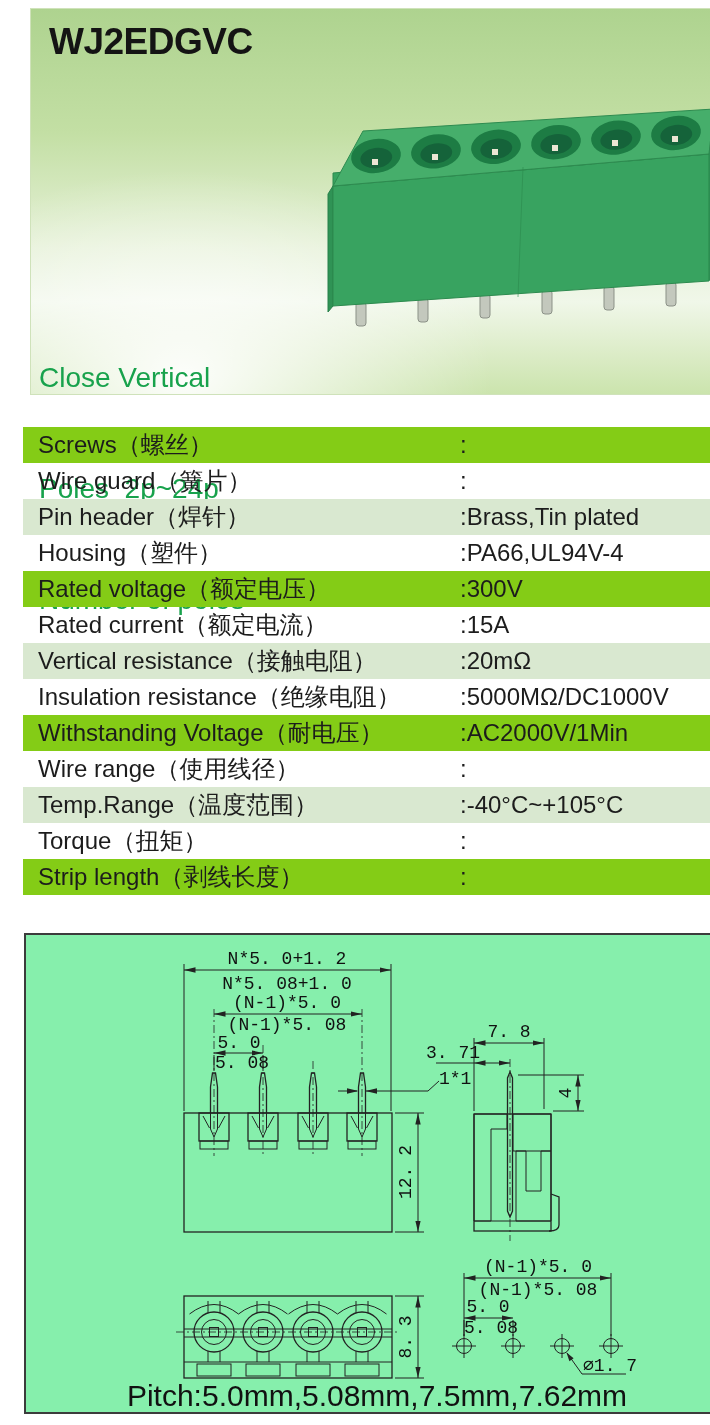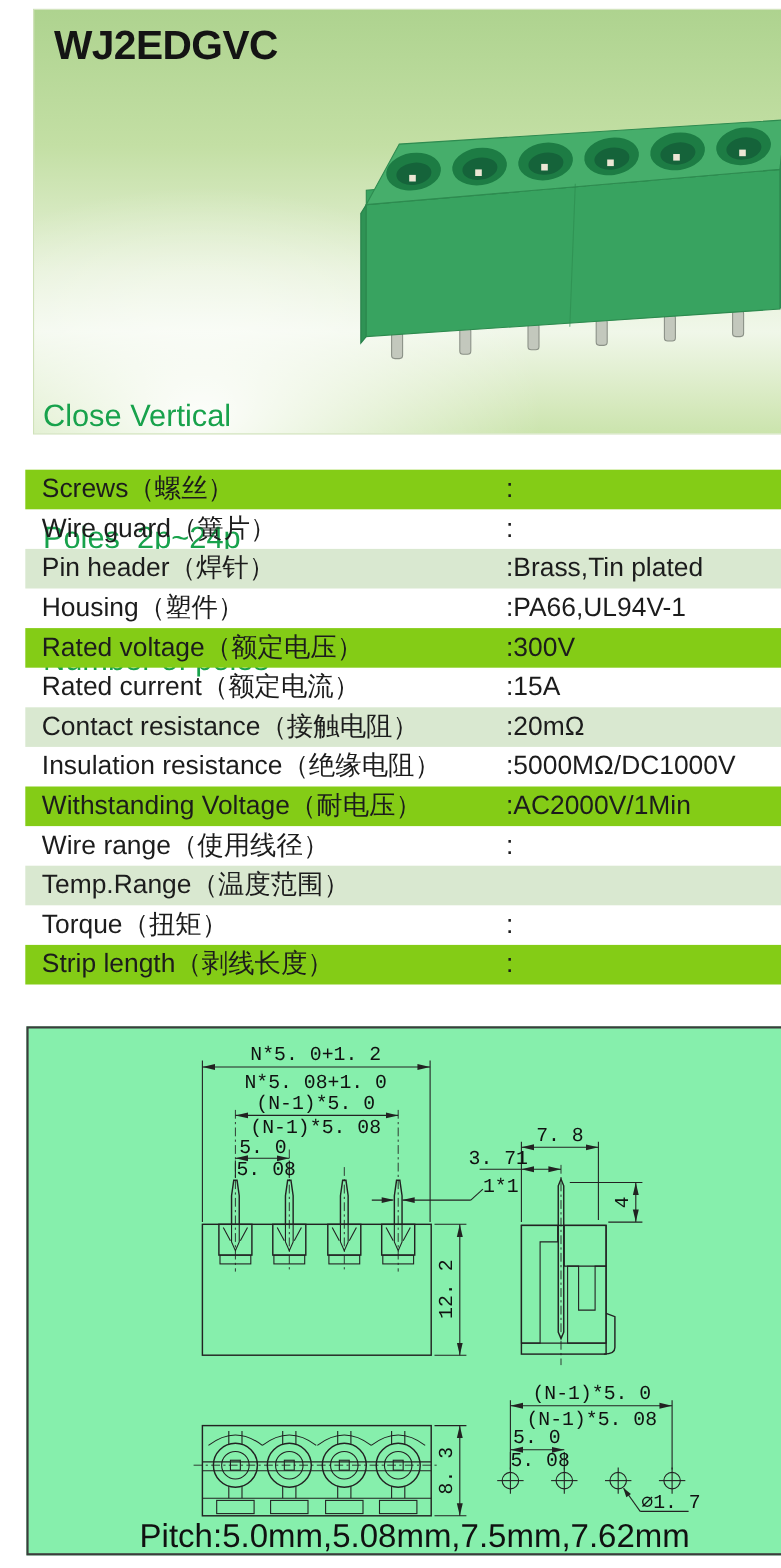--- a/index.html
+++ b/index.html
@@ -127,48 +127,49 @@
     <div class="spec-row bg-white">
         <span class="lbl">Wire guard（簧片）</span>
         <span class="val">:</span>
       </div>
     <div class="spec-row bg-green">
         <span class="lbl">Pin header（焊针）</span>
         <span class="val">:Brass,Tin plated</span>
       </div>
     <div class="spec-row bg-white">
         <span class="lbl">Housing（塑件）</span>
-        <span class="val">:PA66,UL94V-1</span>
+        <span class="val">:PA66,UL94V-4</span>
       </div>
     <div class="spec-row bg-gray">
         <span class="lbl">Rated voltage（额定电压）</span>
         <span class="val">:300V</span>
       </div>
     <div class="spec-row bg-white">
         <span class="lbl">Rated current（额定电流）</span>
         <span class="val">:15A</span>
       </div>
     <div class="spec-row bg-green">
-        <span class="lbl">Contact resistance（接触电阻）</span>
+        <span class="lbl">Vertical resistance（接触电阻）</span>
         <span class="val">:20mΩ</span>
       </div>
     <div class="spec-row bg-white">
         <span class="lbl">Insulation resistance（绝缘电阻）</span>
         <span class="val">:5000MΩ/DC1000V</span>
       </div>
     <div class="spec-row bg-gray">
         <span class="lbl">Withstanding Voltage（耐电压）</span>
         <span class="val">:AC2000V/1Min</span>
       </div>
     <div class="spec-row bg-white">
         <span class="lbl">Wire range（使用线径）</span>
         <span class="val">:</span>
       </div>
     <div class="spec-row bg-green">
         <span class="lbl">Temp.Range（温度范围）</span>
+        <span class="val">:-40°C~+105°C</span>
       </div>
     <div class="spec-row bg-white">
         <span class="lbl">Torque（扭矩）</span>
         <span class="val">:</span>
       </div>
     <div class="spec-row bg-gray">
         <span class="lbl">Strip length（剥线长度）</span>
         <span class="val">:</span>
       </div>
   </div>

